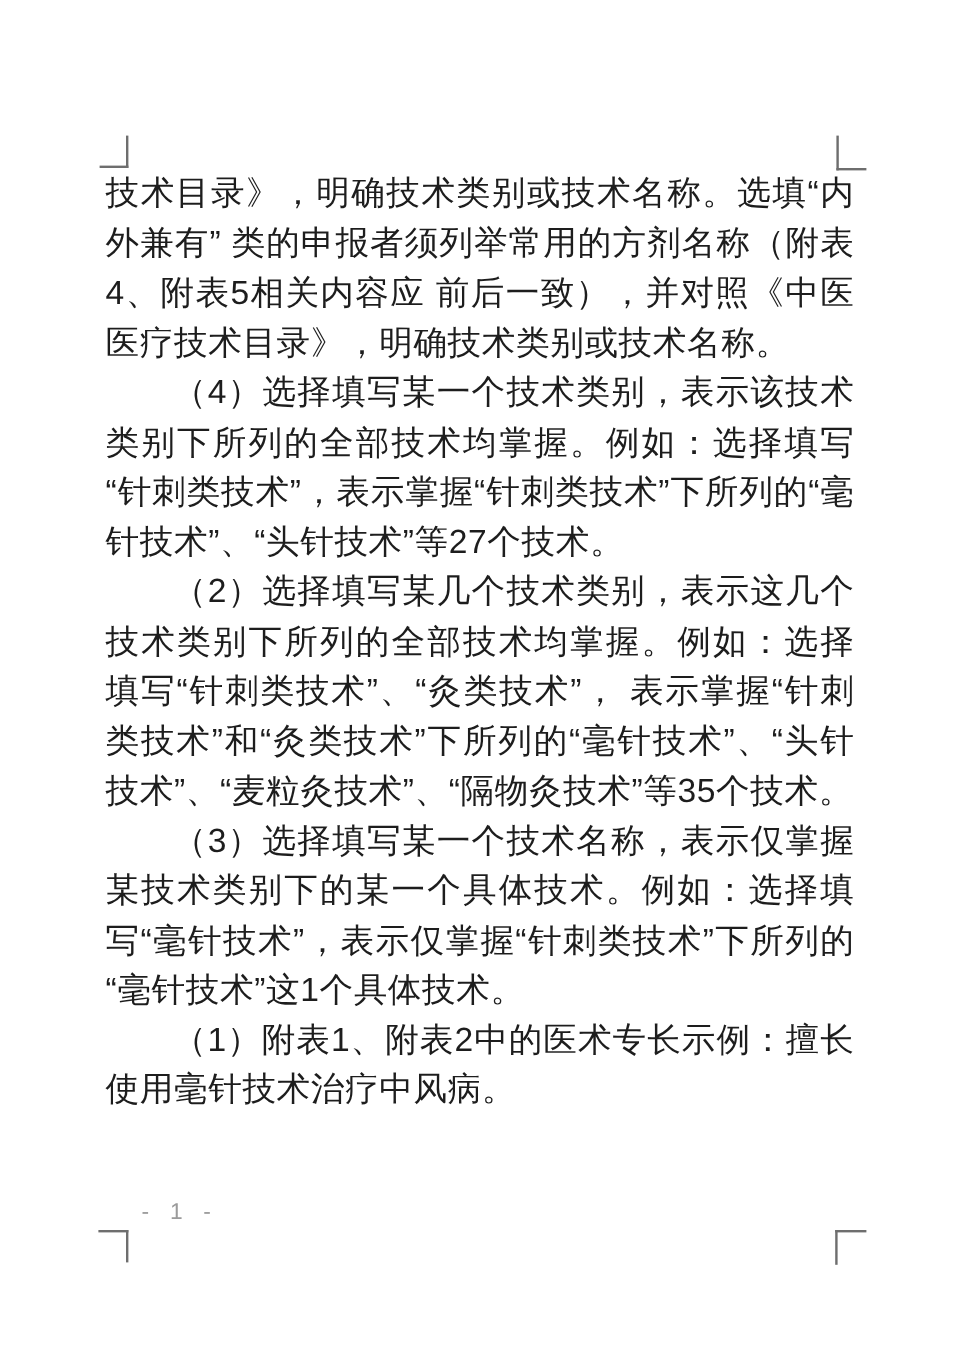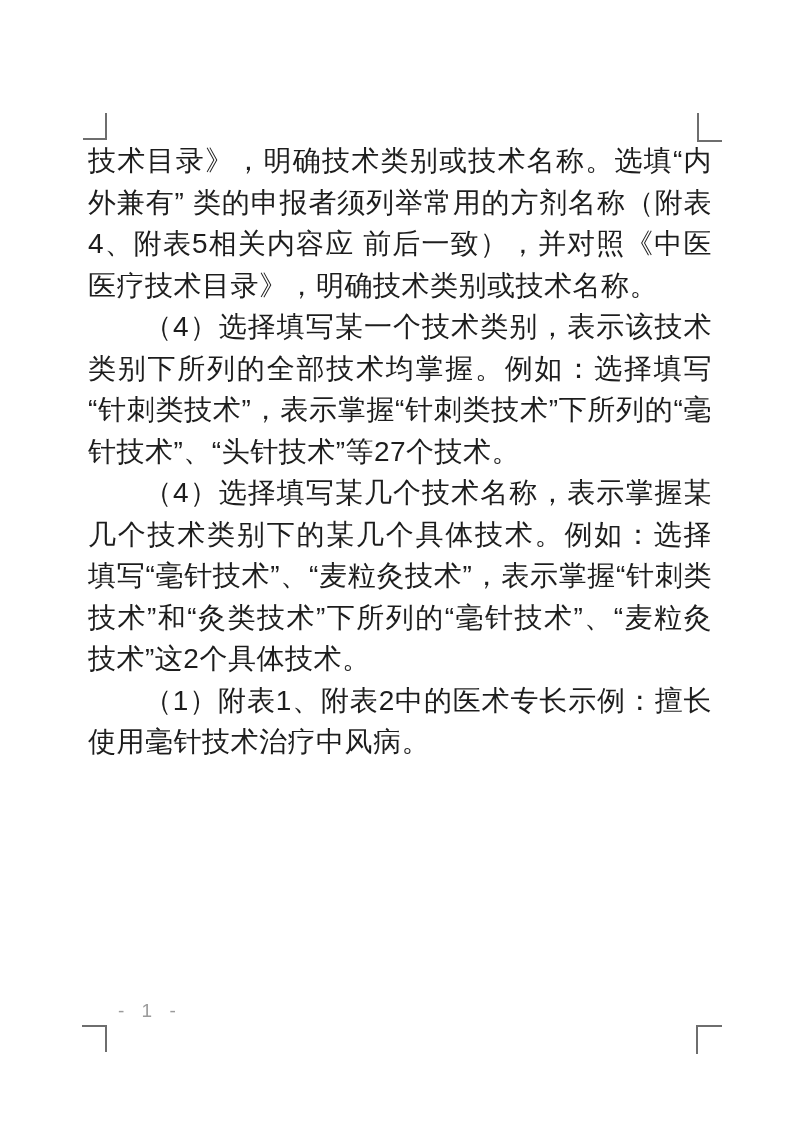--- a/index.html
+++ b/index.html
@@ -61,19 +61,20 @@
 <div class="page">
 
   <div class="crop crop-tl"></div>
   <div class="crop crop-tr"></div>
   <div class="crop crop-bl"></div>
   <div class="crop crop-br"></div>
 
   <div class="doc-body">
     <p class="para-flush">技术目录》，明确技术类别或技术名称。选填“内外兼有” 类的申报者须列举常用的方剂名称（附表4、附表5相关内容应 前后一致），并对照《中医医疗技术目录》，明确技术类别或技术名称。</p>
     <p class="para-indent">（4）选择填写某一个技术类别，表示该技术类别下所列的全部技术均掌握。例如：选择填写“针刺类技术”，表示掌握“针刺类技术”下所列的“毫针技术”、“头针技术”等27个技术。</p>
-    <p class="para-indent">（4）选择填写某几个技术名称，表示掌握某几个技术类别下的某几个具体技术。例如：选择填写“毫针技术”、“麦粒灸技术”，表示掌握“针刺类技术”和“灸类技术”下所列的“毫针技术”、“麦粒灸技术”这2个具体技术。</p>
+    <p class="para-indent">（2）选择填写某几个技术类别，表示这几个技术类别下所列的全部技术均掌握。例如：选择填写“针刺类技术”、“灸类技术”， 表示掌握“针刺类技术”和“灸类技术”下所列的“毫针技术”、“头针技术”、“麦粒灸技术”、“隔物灸技术”等35个技术。</p>
+    <p class="para-indent">（3）选择填写某一个技术名称，表示仅掌握某技术类别下的某一个具体技术。例如：选择填写“毫针技术”，表示仅掌握“针刺类技术”下所列的“毫针技术”这1个具体技术。</p>
     <p class="para-indent">（1）附表1、附表2中的医术专长示例：擅长使用毫针技术治疗中风病。</p>
   </div>
 
   <div class="page-footer">- 1 -</div>
 
 </div>
 
 </body></html>

